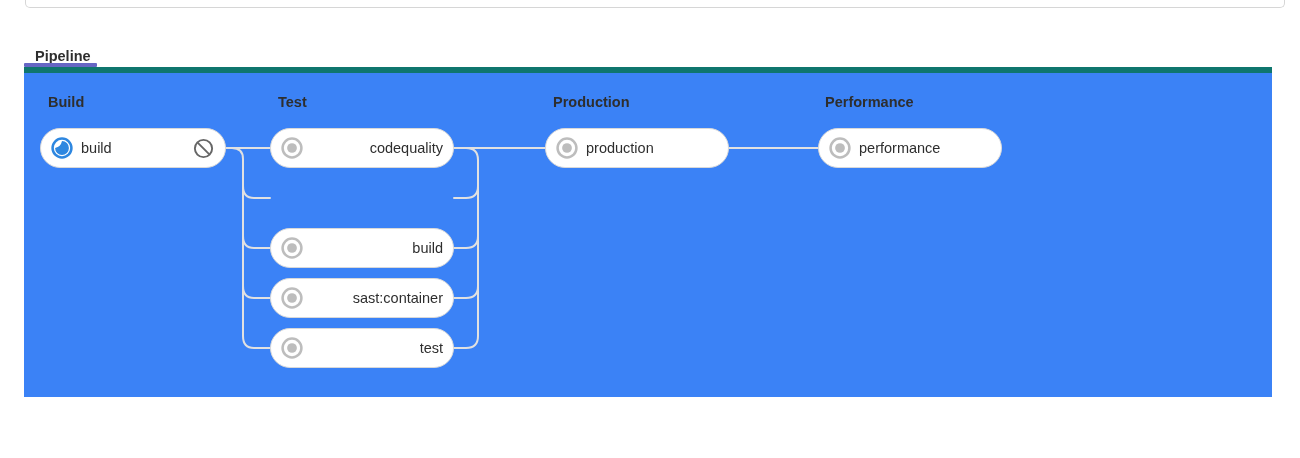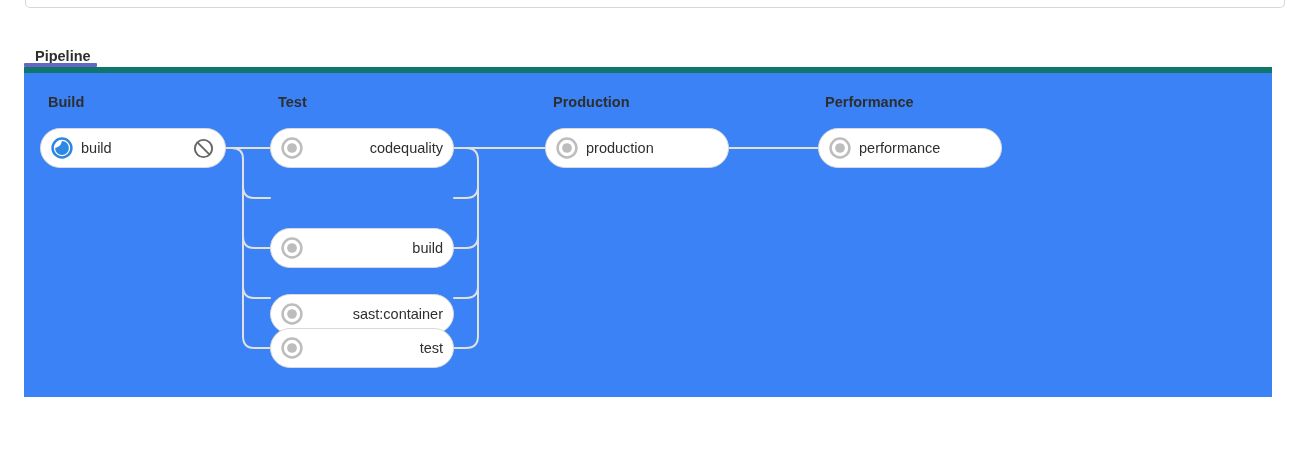--- a/index.html
+++ b/index.html
@@ -30,21 +30,21 @@
 
   .connectors { position:absolute; left:0; top:0; }
 
   .job-pill { position:absolute; height:40px; background:#fff; border:1px solid #d9d9d9;
               border-radius:20px; display:flex; align-items:center; padding:0 10px;
               font-size:14.5px; color:#2e2e2e; cursor:pointer; }
   .job-pill .status-icon { width:22px; height:22px; flex:0 0 22px; margin-right:8px; }
   .job-label { white-space:nowrap; overflow:hidden; text-overflow:ellipsis; }
   .pill-build { left:16px; top:55px; width:186px; }
   .pill-test  { left:246px; width:184px;justify-content:space-between; }
-  .r0 { top:55px; } .r1 { top:105px; } .r2 { top:155px; } .r3 { top:205px;margin-top:16px; } .r4 { top:255px; }
+  .r0 { top:55px; } .r1 { top:105px; } .r2 { top:155px; } .r3 { top:205px; } .r4 { top:255px; }
   .pill-production { left:521px; top:55px; width:184px; }
   .pill-performance { left:794px; top:55px; width:184px; }
 
   .cancel-btn { margin-left:auto; width:24px; height:24px; border:none; background:transparent;
                 padding:0; cursor:pointer; display:flex; align-items:center; justify-content:center; }
 </style>
 </head>
 <body>
 
 <div class="canvas">

